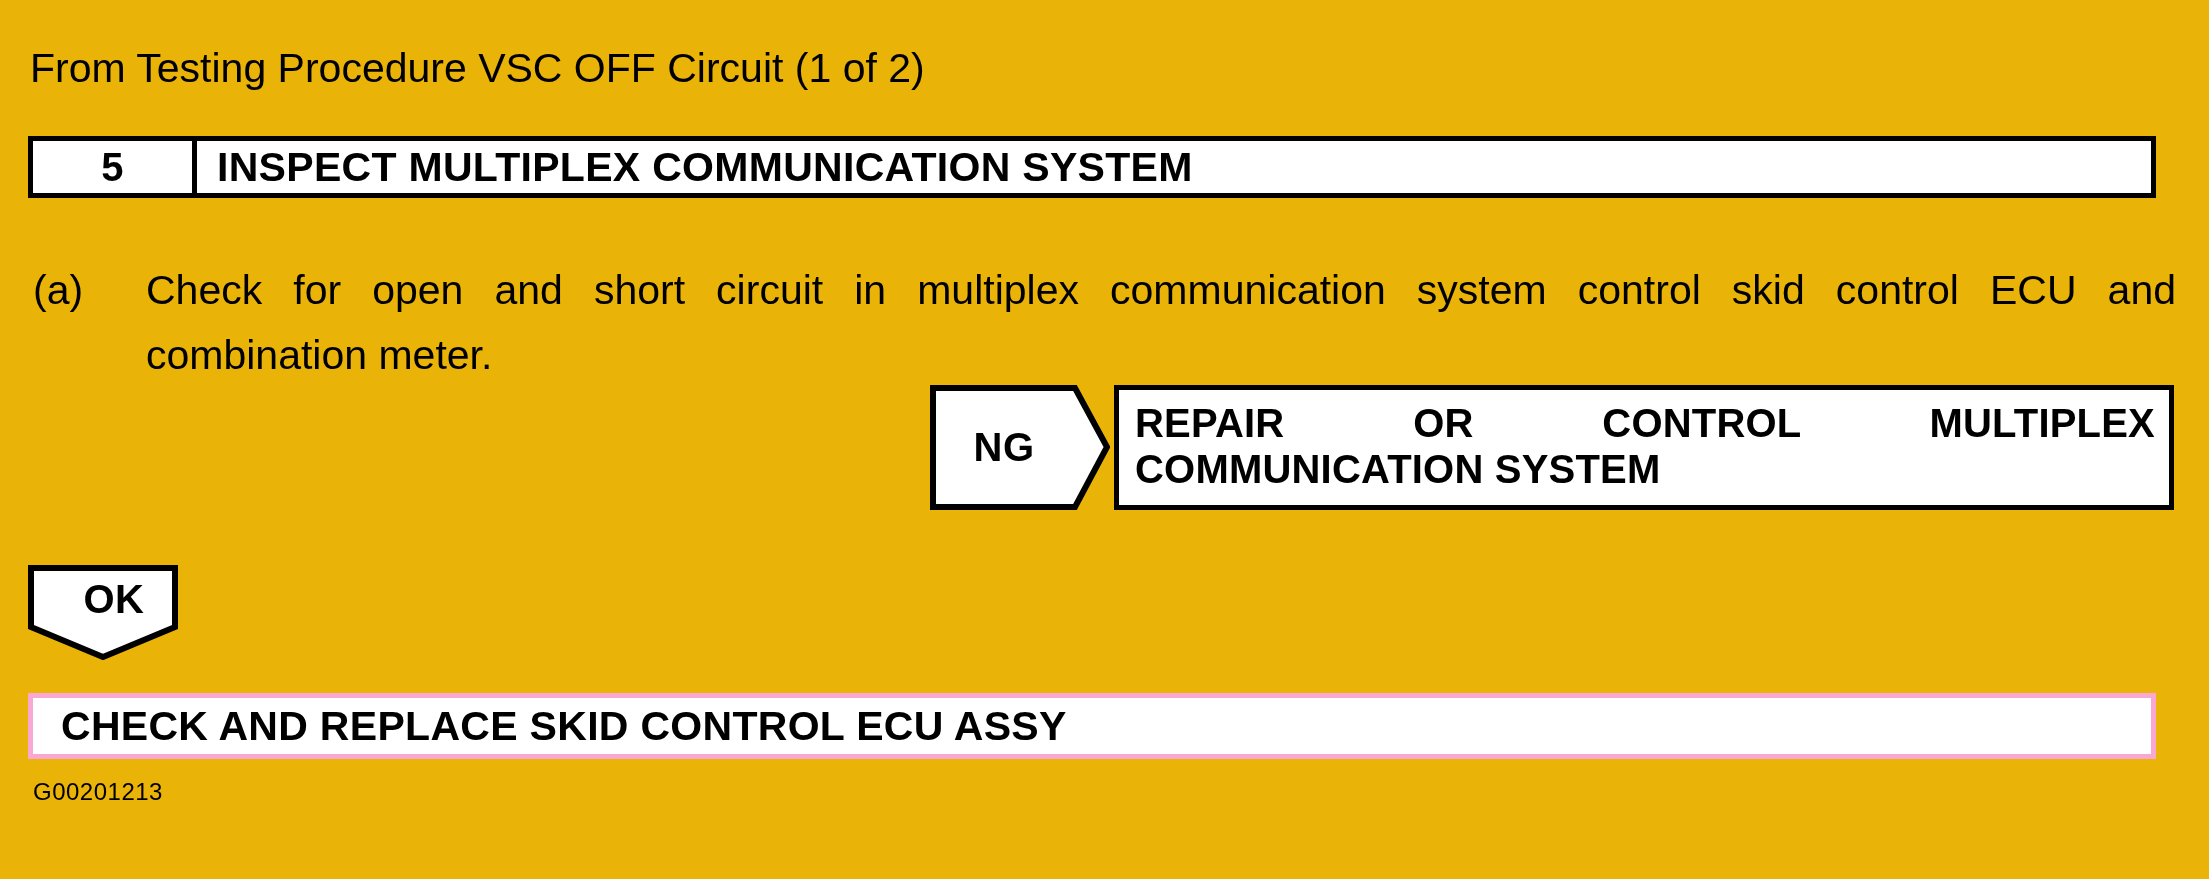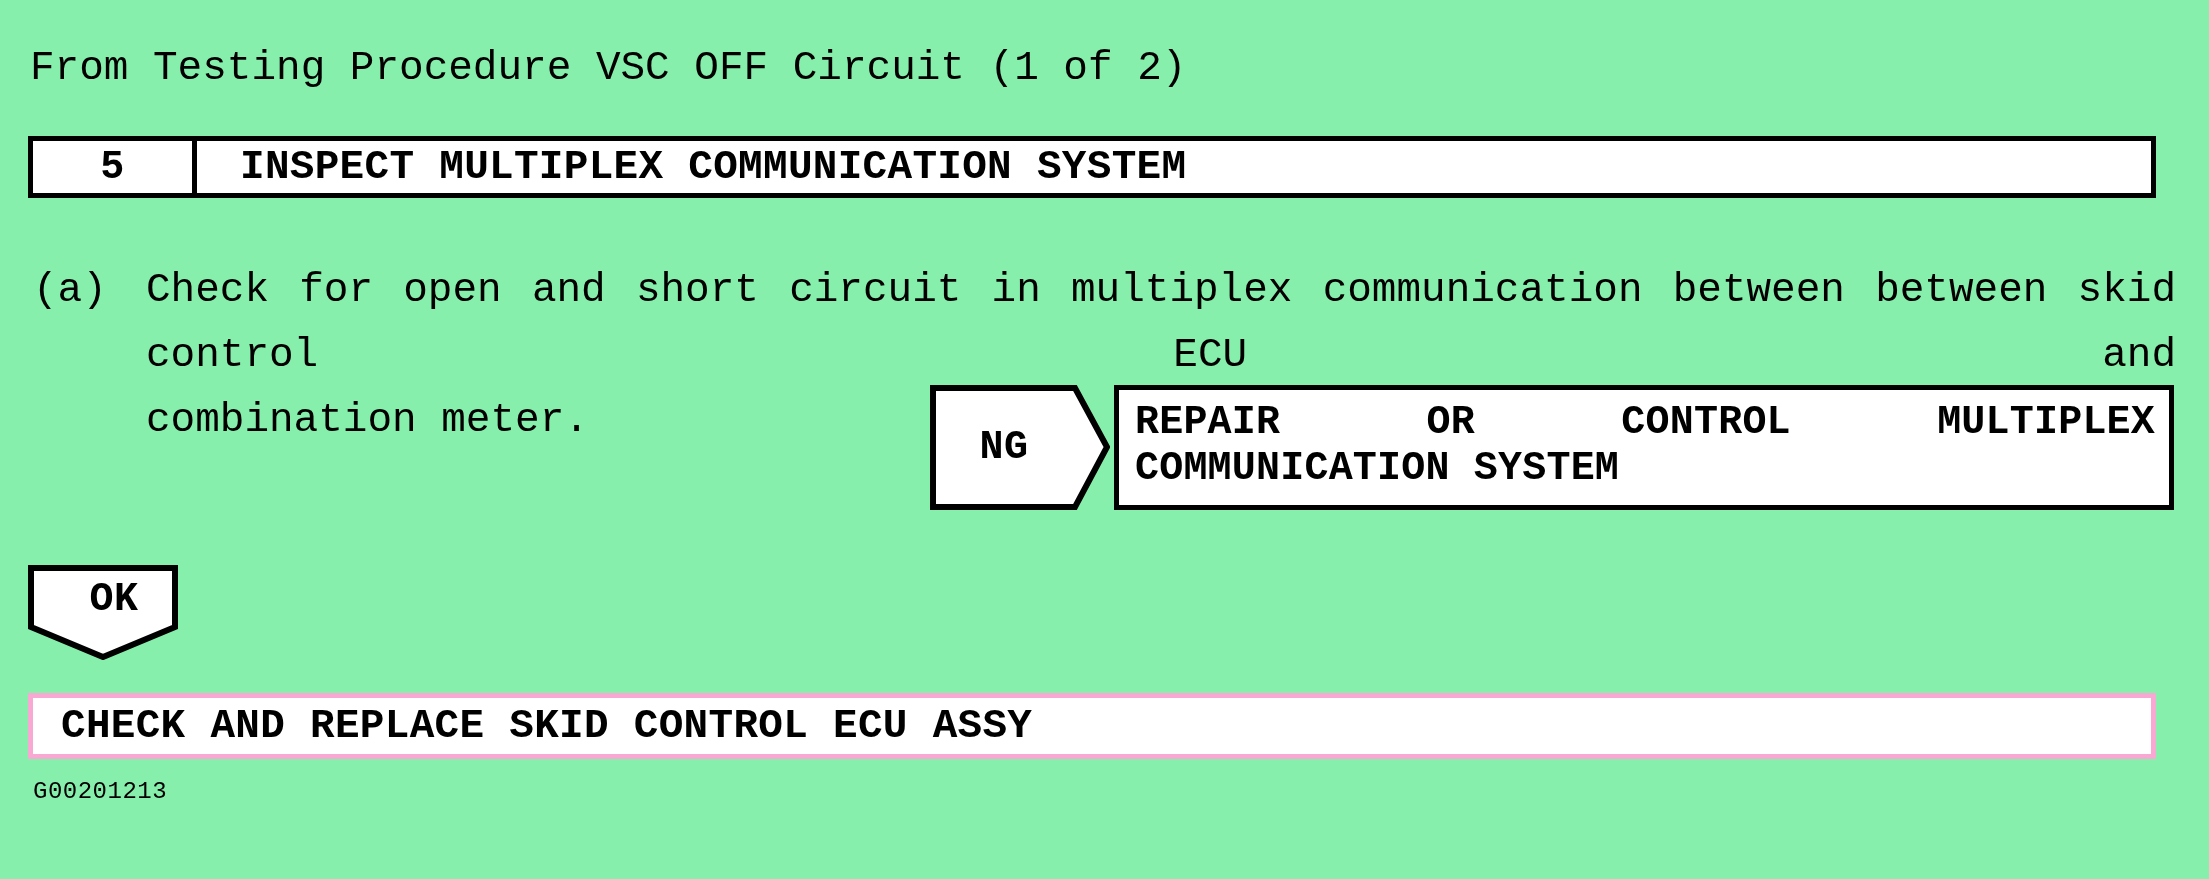--- a/index.html
+++ b/index.html
@@ -11,23 +11,22 @@
   body {
     font-family: "Liberation Sans", "DejaVu Sans", sans-serif;
     color: #000000;
     -webkit-font-smoothing: none;
   }
 
   #page {
     position: relative;
     width: 2209px;
     height: 879px;
-    background: #86efac;
+    background: #eab308;
     overflow: hidden;
-    font-family: Liberation Mono, monospace;
   }
 
   
   .from-line {
     position: absolute;
     left: 30px;
     top: 44px;
     font-size: 41px;
     line-height: 48px;
     letter-spacing: 0px;
@@ -61,21 +60,20 @@
   }
   .step-title {
     flex: 1;
     display: flex;
     align-items: center;
     padding-left: 20px;
     font-size: 41px;
     font-weight: bold;
     letter-spacing: 0.3px;
     white-space: nowrap;
-    margin-left: 23px;
   }
 
   
   .instr {
     position: absolute;
     left: 33px;
     top: 258px;
     width: 2140px;
   }
   .instr-marker {
@@ -223,21 +221,21 @@
   <div class="from-line">From Testing Procedure VSC OFF Circuit (1 of 2)</div>
 
   <div class="step-box">
     <div class="step-num">5</div>
     <div class="step-title">INSPECT MULTIPLEX COMMUNICATION SYSTEM</div>
   </div>
 
   <div class="instr">
     <span class="instr-marker">(a)</span>
     <div class="instr-body">
-      <span class="instr-line justified">Check for open and short circuit in multiplex communication between between skid control ECU and</span>
+      <span class="instr-line justified">Check for open and short circuit in multiplex communication system control skid control ECU and</span>
       <span class="instr-line">combination meter.</span>
     </div>
   </div>
 
   <div class="ng-row">
 
     <div class="ng-chevron">
       <svg width="180" height="125" viewBox="0 0 180 125">
         <polygon points="3,3 145,3 177,62 145,122 3,122" fill="#ffffff" stroke="#000000" stroke-width="6" stroke-linejoin="miter"></polygon>
       </svg>

